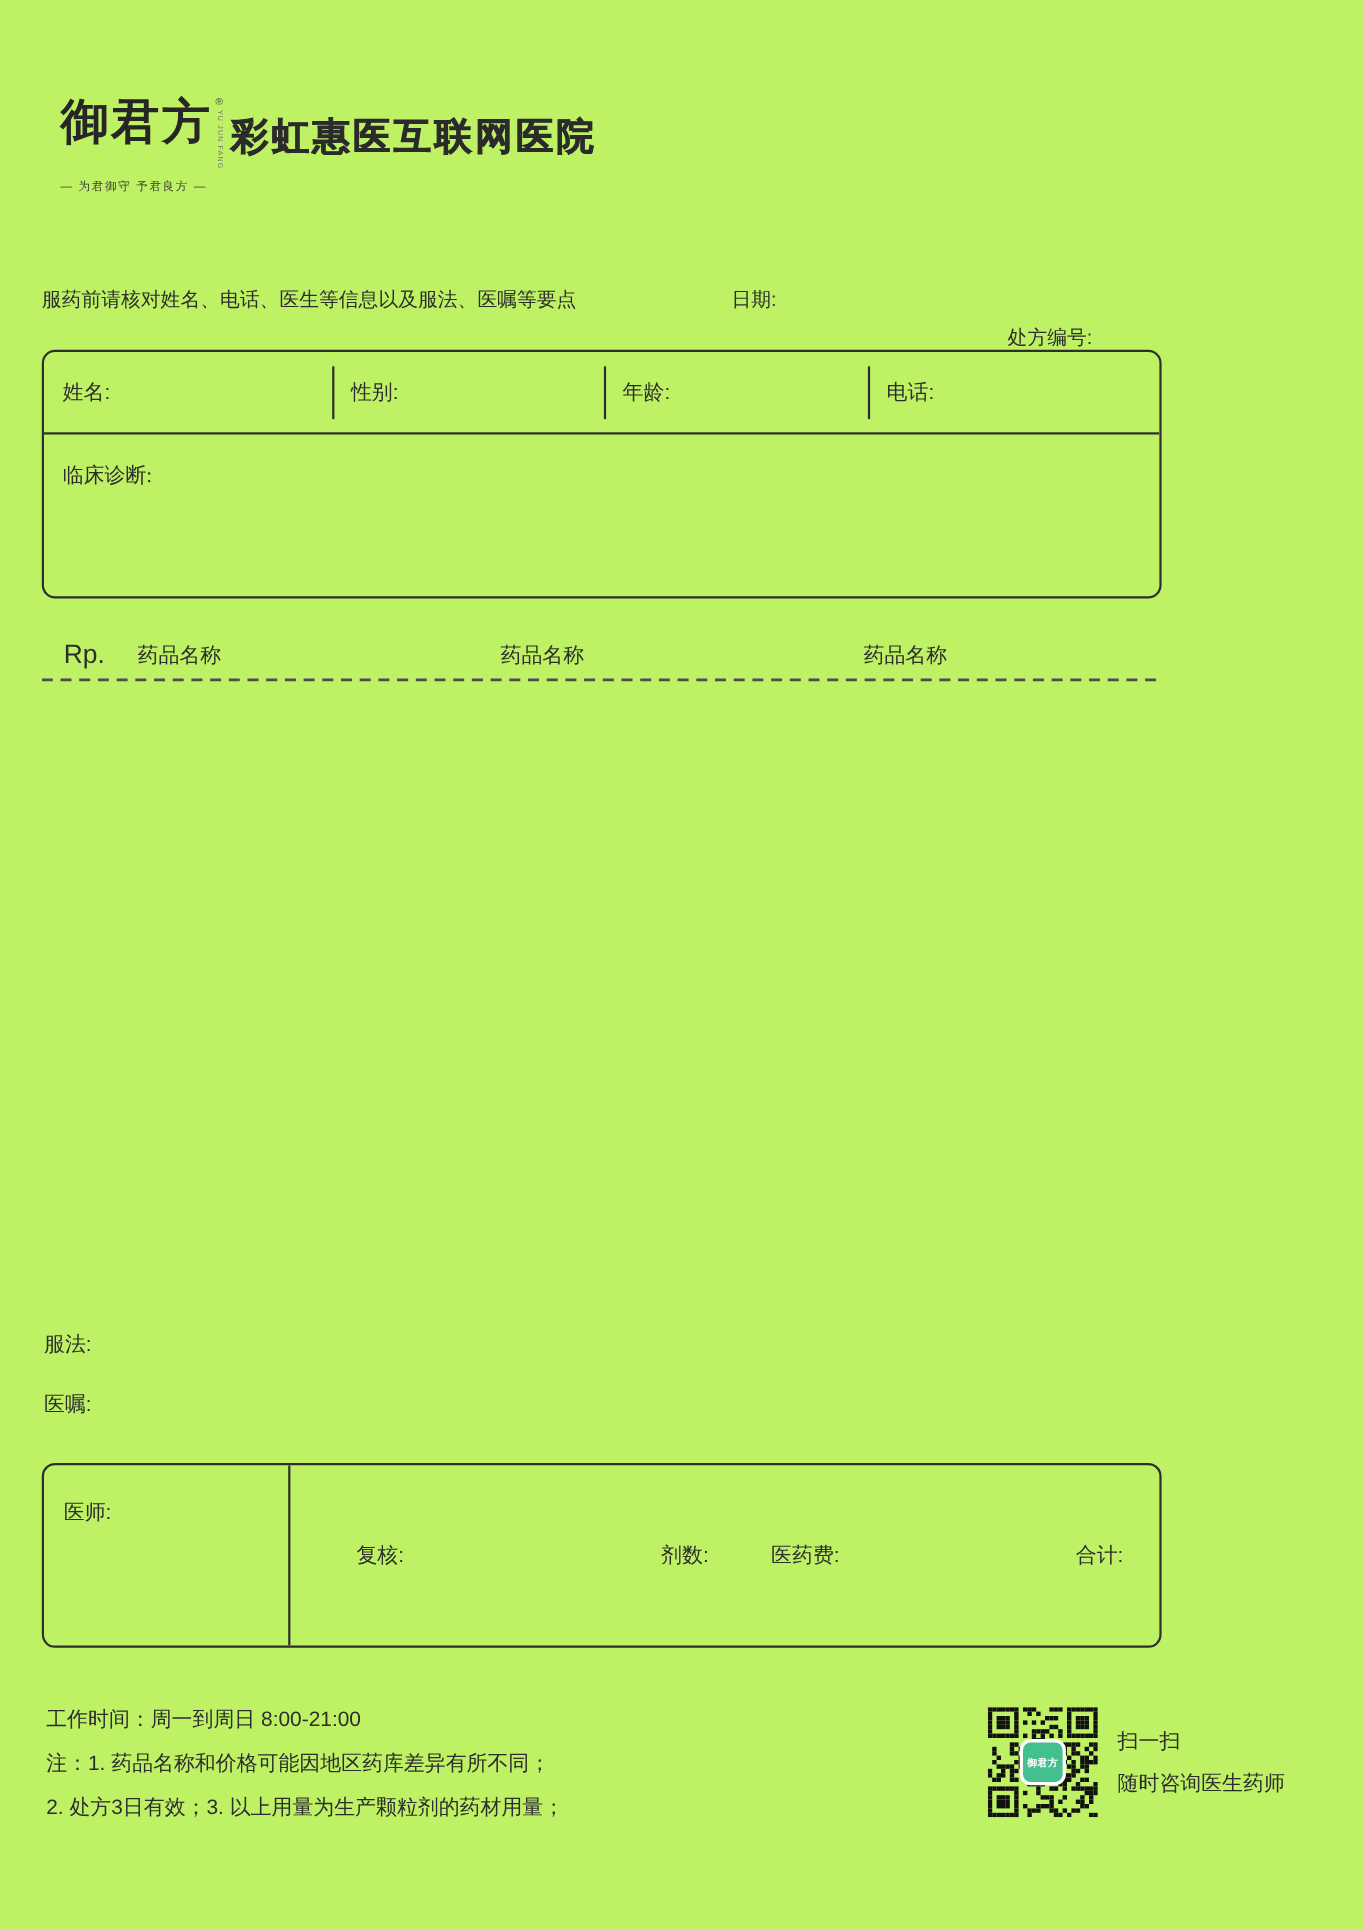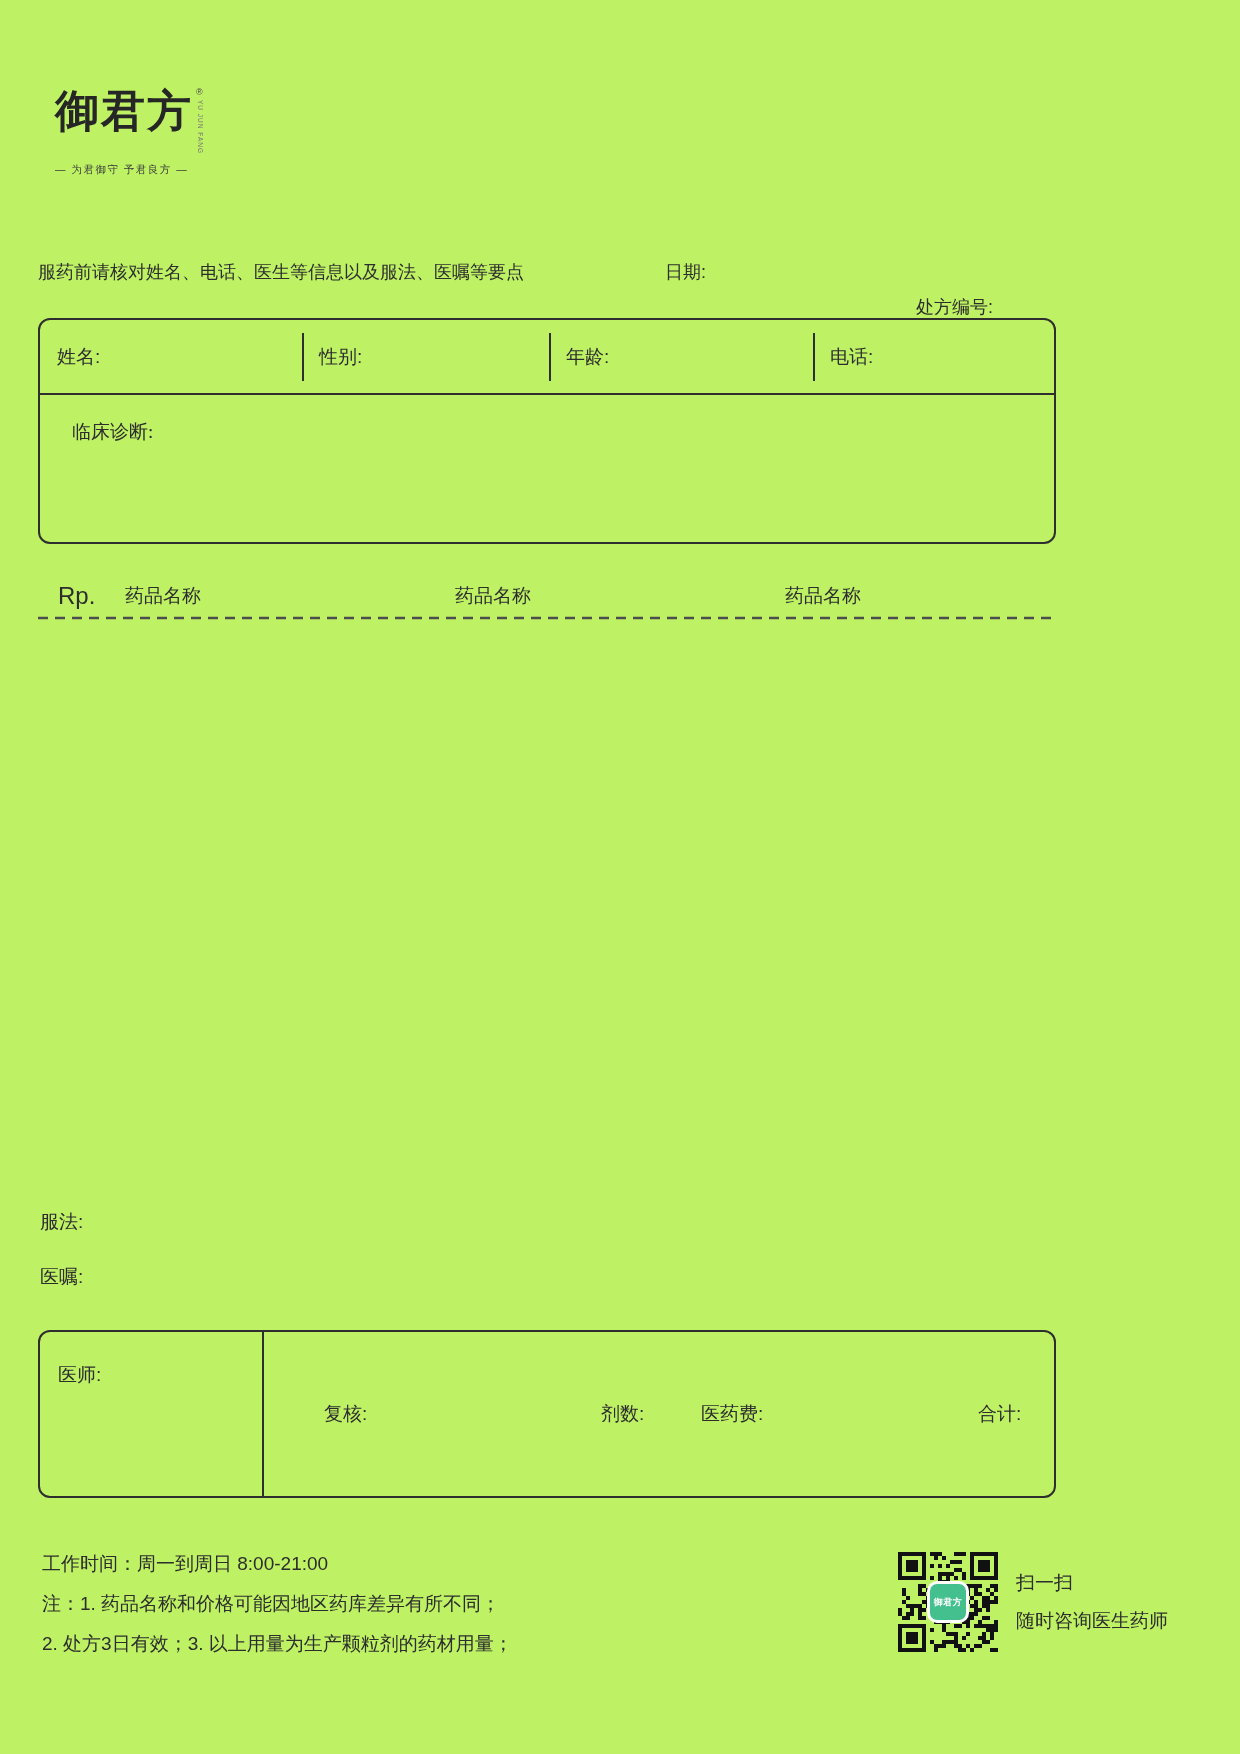--- a/index.html
+++ b/index.html
@@ -37,26 +37,26 @@
   .notice-rxno{position:absolute;left:916px;top:260px;font-size:18px;margin-top:35px;}
   
   .patient-box{
     position:absolute;left:38px;top:318px;width:1018px;height:226px;
     border:2.5px solid #2e2e2e;border-radius:12px;box-sizing:border-box;
     overflow:hidden;
   }
   .p-row1{display:flex;height:75px;border-bottom:2.5px solid #2e2e2e;box-sizing:border-box;}
   .p-cell{position:relative;display:flex;align-items:center;padding-left:17px;
     font-size:19px;box-sizing:border-box;}
-  .p-c1{width:262px;}.p-c2{width:247px;border-radius:31px;}.p-c3{width:264px;}.p-c4{flex:1;}
+  .p-c1{width:262px;}.p-c2{width:247px;border-radius:31px;}.p-c3{width:240px;}.p-c4{flex:1;}
   .vdiv{position:absolute;left:0;top:13px;height:48px;width:2px;background:#2e2e2e;}
   .p-row2{display:flex;align-items:center;height:72px;border-bottom:2.5px solid #2e2e2e;
     box-sizing:border-box;padding-left:17px;font-size:19px;}
   .p-row3{display:flex;align-items:center;height:74px;box-sizing:border-box;
-    padding-left:32px;font-size:19px;font-family:Liberation Serif, serif;}
+    padding-left:17px;font-size:19px;font-family:Liberation Serif, serif;}
   
   .rp-label{position:absolute;left:58px;top:582px;font-size:24px;}
   .drug-col1{position:absolute;left:125px;top:583px;font-size:19px;}
   .drug-col2{position:absolute;left:455px;top:583px;font-size:19px;}
   .drug-col3{position:absolute;left:785px;top:583px;font-size:19px;}
   .dashed-sep{position:absolute;left:38px;top:616px;width:1019px;height:5px;}
   
   .usage-label{position:absolute;left:40px;top:1209px;font-size:19px;}
   .advice-label{position:absolute;left:40px;top:1264px;font-size:19px;}
   
@@ -91,20 +91,21 @@
   <div class="brand">
     <div class="brand-row">
       <div class="brand-name">御君方</div>
       <div class="brand-side">
         <div class="brand-reg">®</div>
         <div class="brand-vert">YU JUN FANG</div>
       </div>
     </div>
     <div class="brand-tagline">— 为君御守 予君良方 —</div>
   </div>
+  <div class="hospital-name">彩虹惠医互联网医院</div>
 
   <div class="notice-reminder">服药前请核对姓名、电话、医生等信息以及服法、医嘱等要点</div>
   <div class="notice-date">日期:</div>
   <div class="notice-rxno">处方编号:</div>
 
   <div class="patient-box">
     <div class="p-row1">
       <div class="p-cell p-c1">
         <span>姓名:</span>
       </div>

